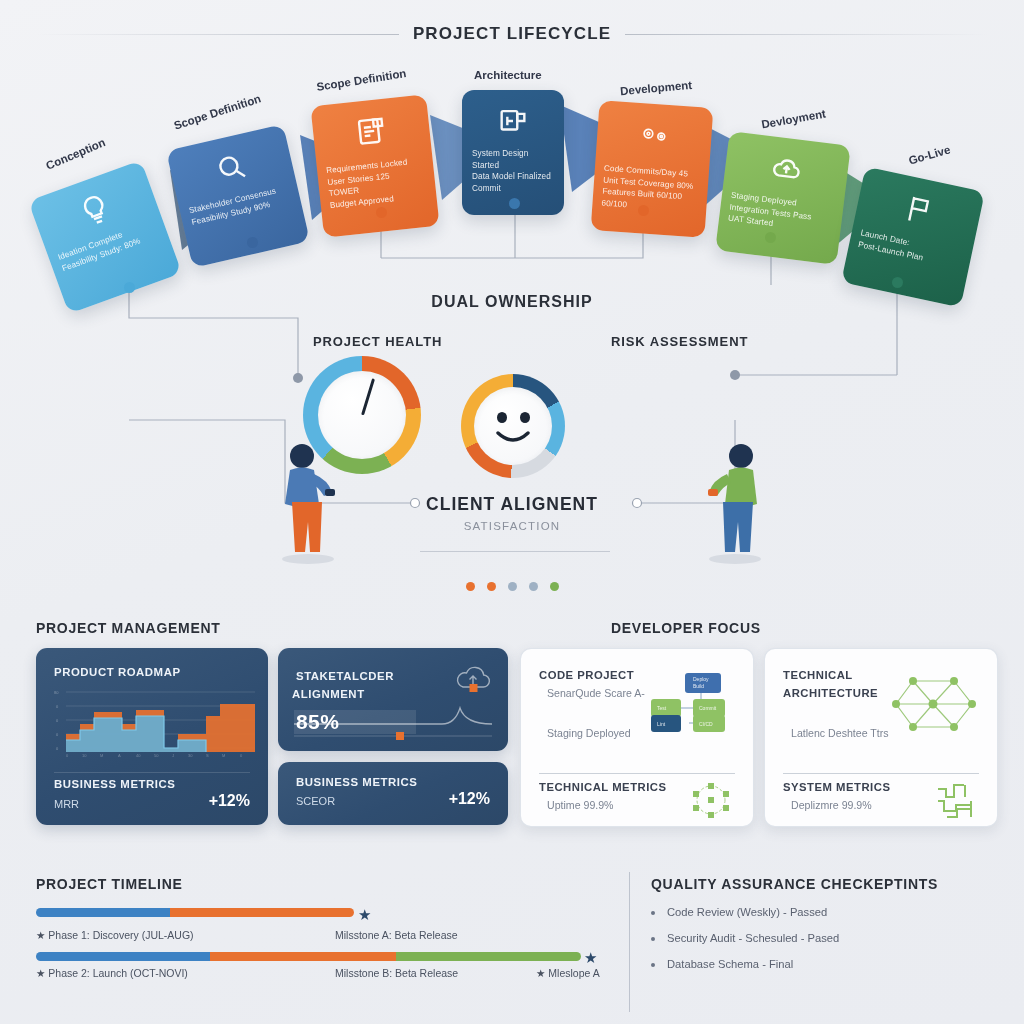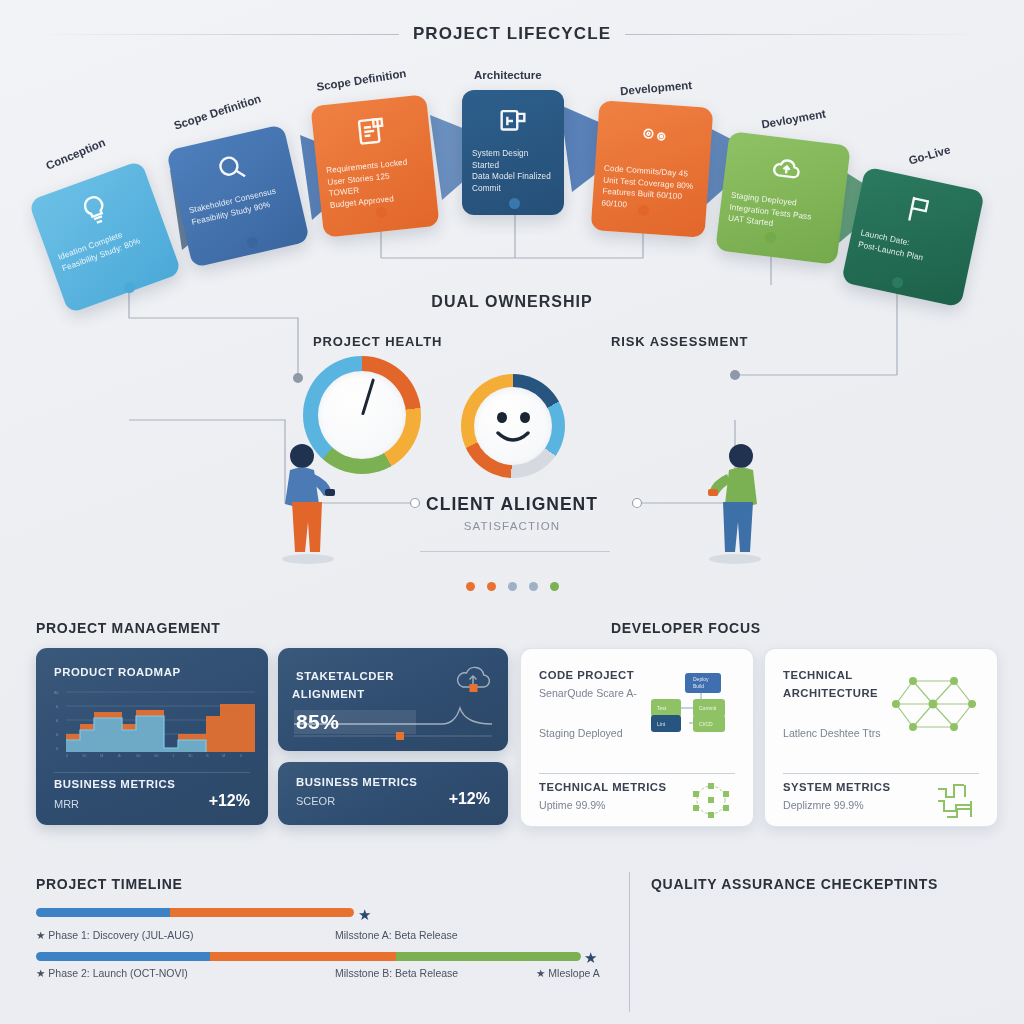--- a/index.html
+++ b/index.html
@@ -66,21 +66,21 @@
   .dcard .t{position:absolute;font-size:11.4px;font-weight:700;letter-spacing:.55px;color:#eef3f9;}
   .dcard .sub{position:absolute;font-size:11px;color:#cfdbe9;}
   .dcard .big{position:absolute;font-size:21px;font-weight:700;color:#fff;letter-spacing:.4px;}
   .dcard .delta{position:absolute;font-size:16px;font-weight:700;color:#fff;}
   .dcard .divider{position:absolute;height:1px;background:rgba(255,255,255,.14);}
 
   
   .lcard{position:absolute;border-radius:11px;background:#fdfdfe;
       box-shadow:0 4px 13px rgba(60,75,100,.12);border:1px solid rgba(210,216,226,.7);}
   .lcard .t{position:absolute;font-size:11.3px;font-weight:700;letter-spacing:.5px;color:#3a4150;line-height:1.35;}
-  .lcard .sub{position:absolute;font-size:10.6px;color:#7b8392;}
+  .lcard .sub{position:absolute;font-size:10.6px;color:#7b8392;margin-left:8px;}
   .lcard .divider{position:absolute;height:1px;background:rgba(190,197,208,.8);}
 
   
   .bar{position:absolute;height:9px;border-radius:5px;overflow:hidden;display:flex;}
   .bar span{display:block;height:100%;}
   .tlabel{position:absolute;font-size:10.5px;color:#4a5261;white-space:nowrap;}
   .star{color:#2d4a6b;}
   .bullets{position:absolute;}
   .bullets li{font-size:11.2px;color:#5a6170;margin-bottom:14px;list-style:none;position:relative;padding-left:16px;white-space:nowrap;}
   .bullets li:before{content:"";position:absolute;left:0;top:5px;width:4px;height:4px;border-radius:50%;background:#6b7486;}
@@ -455,14 +455,19 @@
     <span style="width:34%;background:#7cb153"></span>
   </div>
   <div style="position:absolute;left:584px;top:949px;font-size:15px;" class="star">★</div>
   <div class="tlabel" style="left:36px;top:967px;">★ Phase 2: Launch (OCT-NOVI)</div>
   <div class="tlabel" style="left:335px;top:967px;">Milsstone B: Beta Release</div>
   <div class="tlabel" style="left:536px;top:967px;">★ Mleslope A</div>
 
   <div class="vrule" style="left:629px;top:872px;height:140px;"></div>
 
   <div class="sect" style="left:651px;top:876px;">QUALITY ASSURANCE CHECKEPTINTS</div>
+  <ul class="bullets" style="left:651px;top:906px;margin:0;padding:0;">
+    <li>Code Review (Weskly) - Passed</li>
+    <li>Security Audit - Schesuled - Pased</li>
+    <li>Database Schema - Final</li>
+  </ul>
 
 </div>
 
 </body></html>

